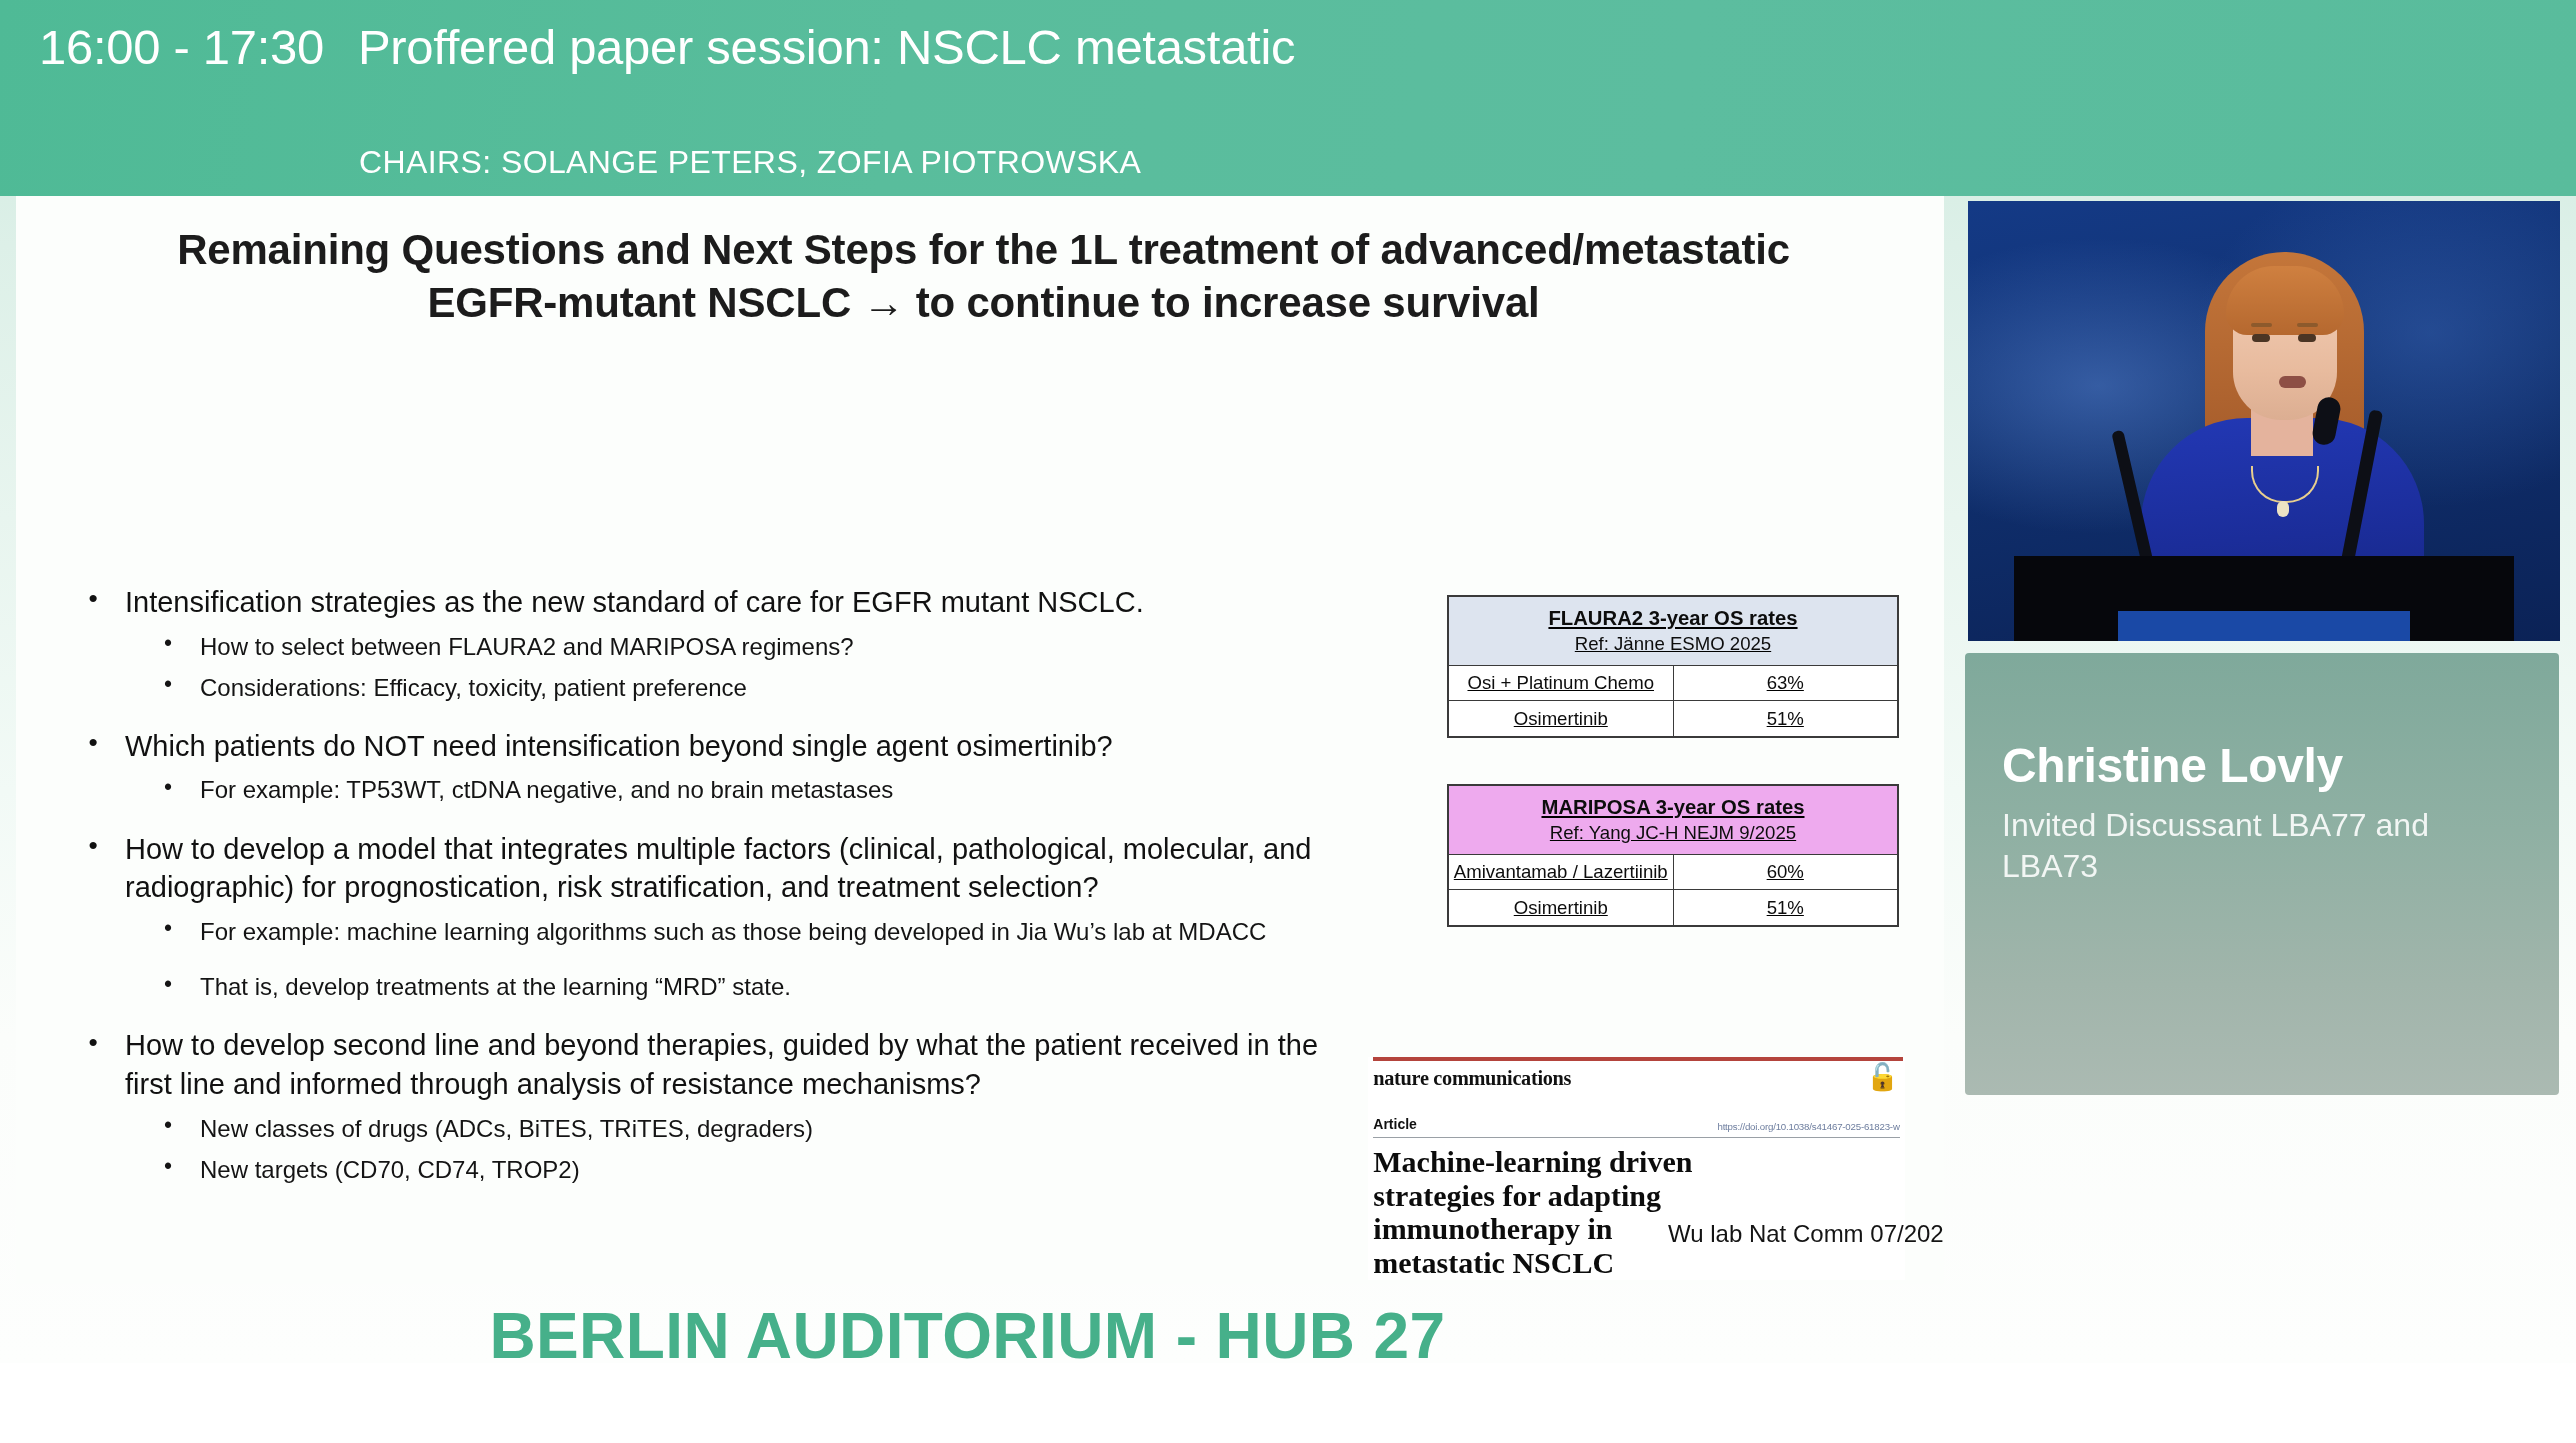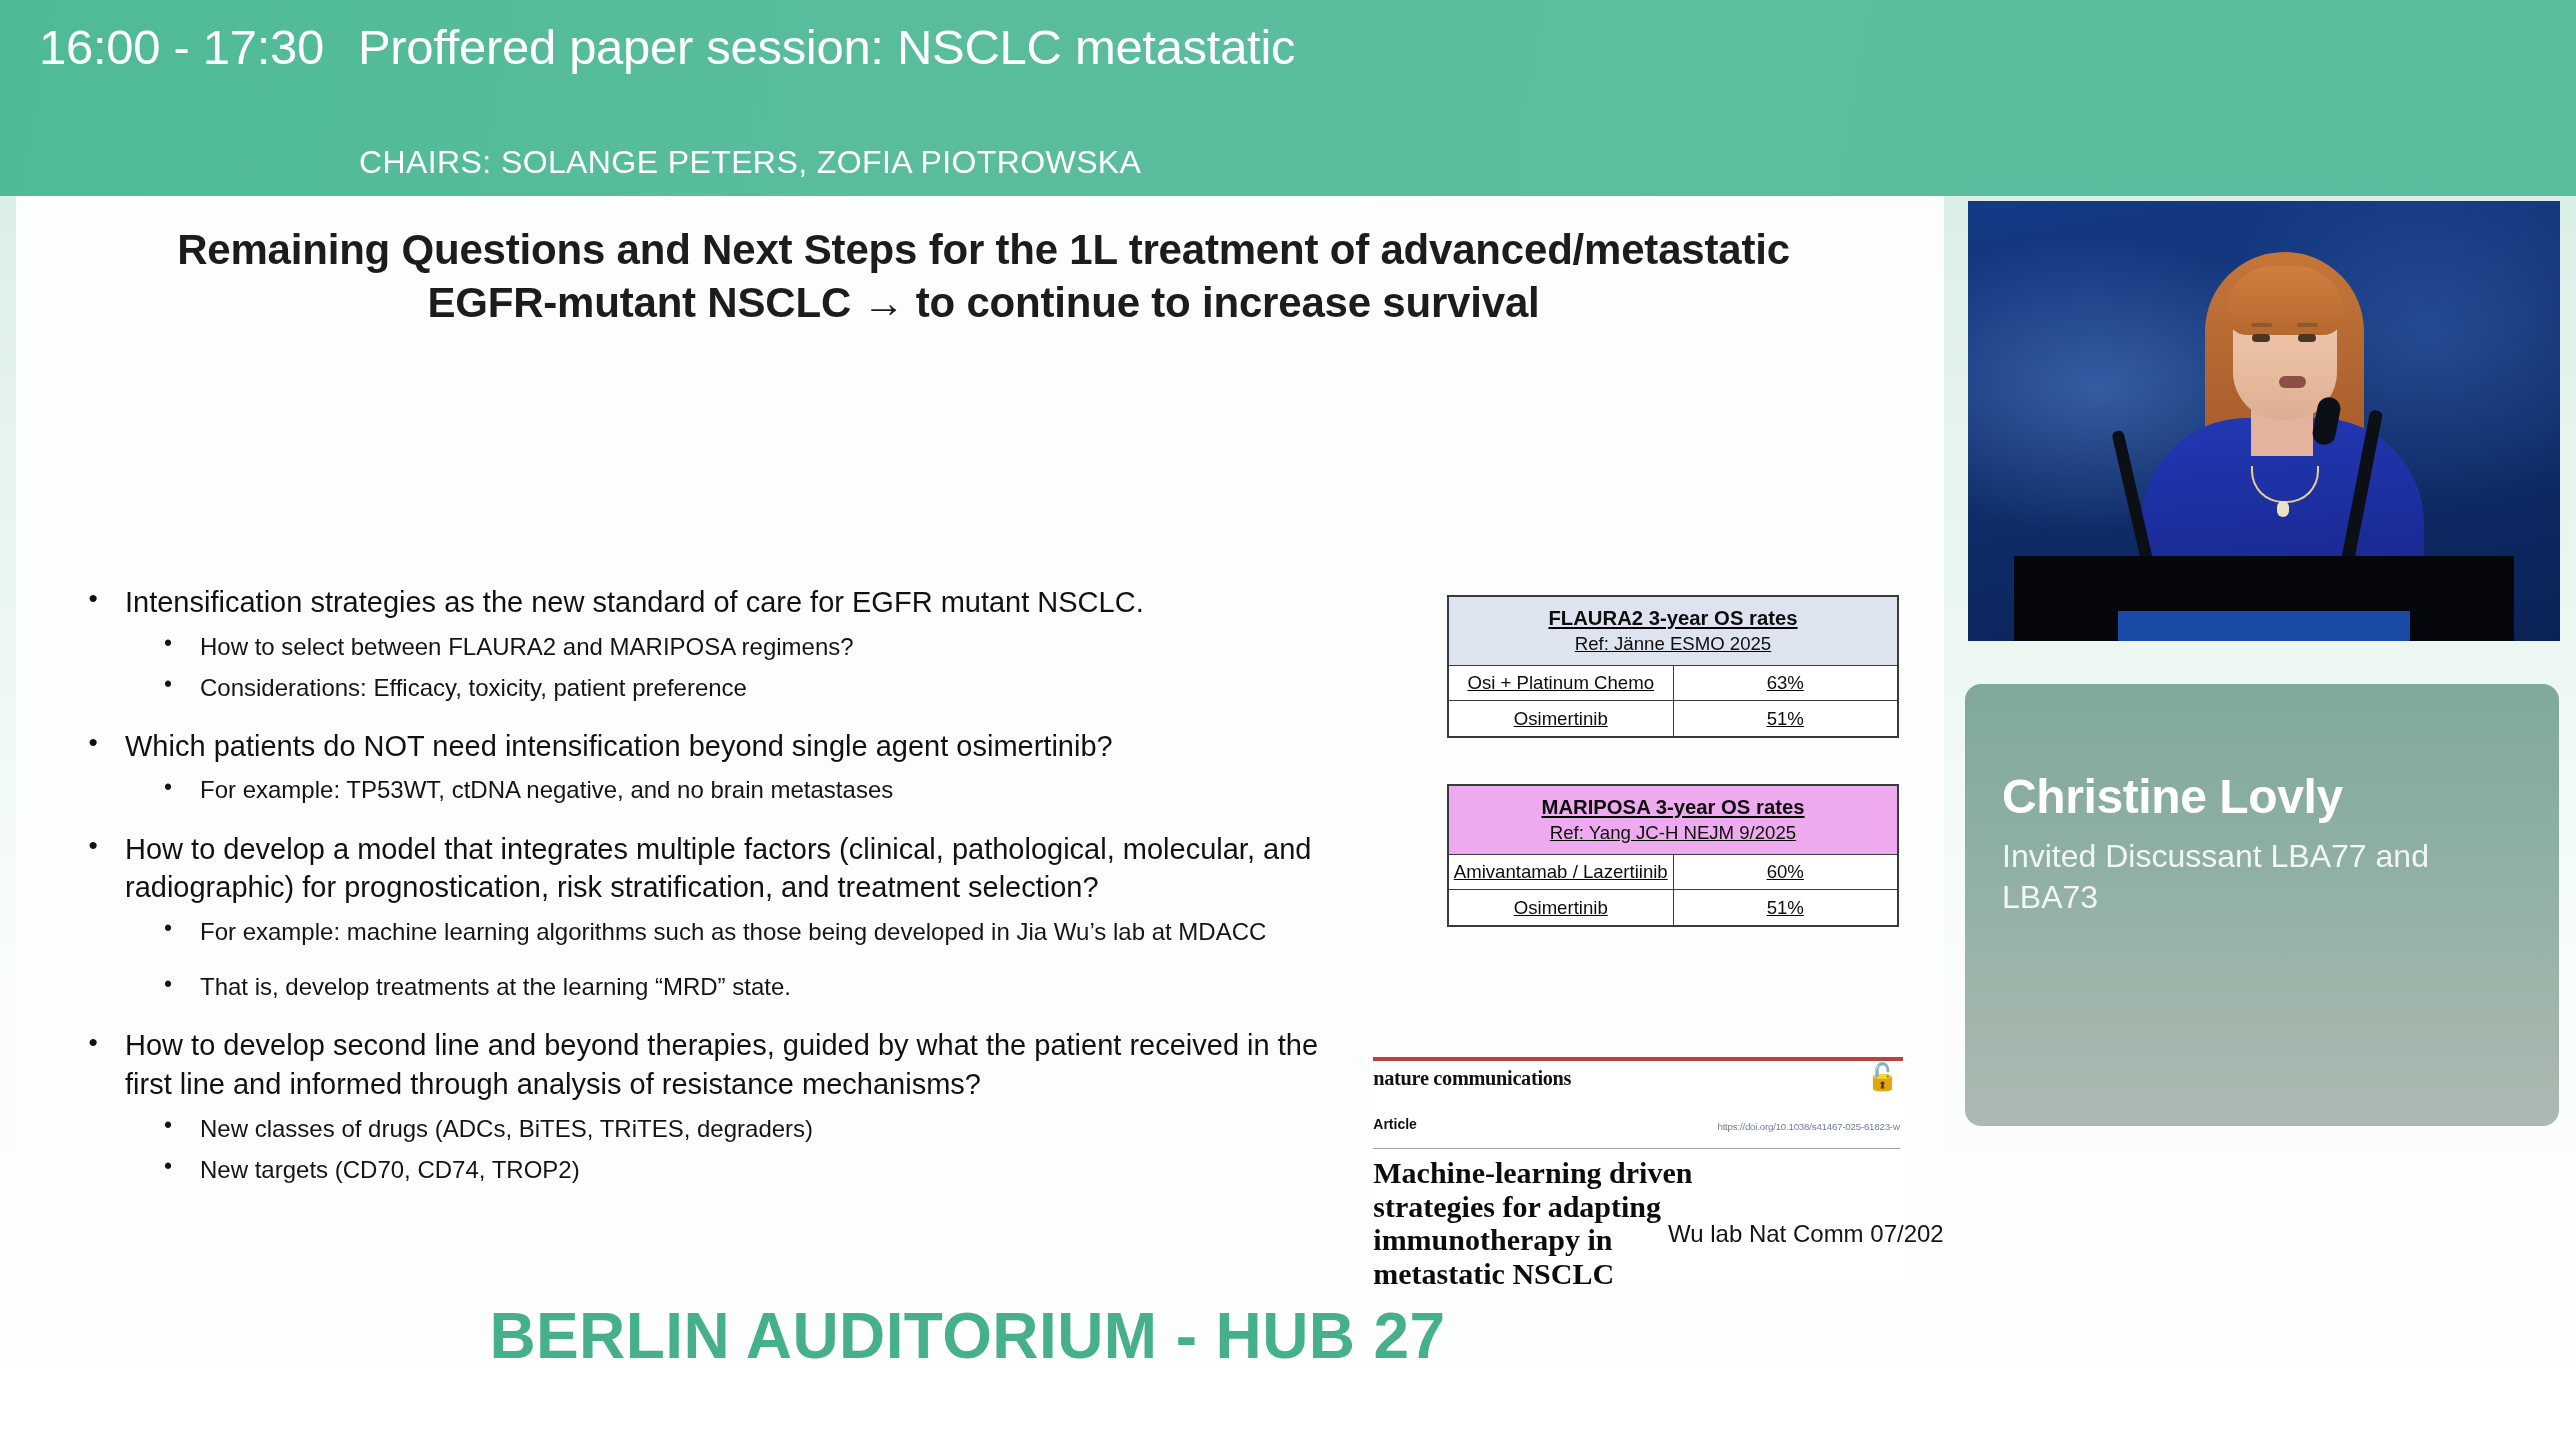--- a/index.html
+++ b/index.html
@@ -200,21 +200,21 @@
     color: #d79b3e;
     font-family: "Liberation Serif", serif;
     line-height: 1;
   }
   #nature-articlerow {
     display: flex;
     justify-content: space-between;
     align-items: flex-end;
     border-bottom: 1.8px solid #9aa0a6;
     margin: 26.5px 5.3px 0 5.3px;
-    padding-bottom: 16px;
+    padding-bottom: 5px;
   }
   #nature-article-label {
     font-size: 14px;
     font-weight: bold;
     color: #111111;
   }
   #nature-doi {
     font-size: 9.7px;
     color: #6d7d9e;
     letter-spacing: -0.2px;
@@ -340,24 +340,24 @@
     border: 2.7px solid #e8cf8e;
     border-top: none;
     border-radius: 0 0 32px 32px;
   }
   .vid-pendant { position:absolute; left: 309px; top: 300px; width: 12.4px; height: 16px; background:#ece2c4; border-radius: 6.2px; }
 
   
   #speaker-card {
     position: absolute;
     left: 1965px;
-    top: 684px;
+    top: 653px;
     width: 594px;
     height: 442px;
-    border-radius: 16px;
+    border-radius: 4px;
     background: linear-gradient(180deg, #7fa99b 0%, #8fb0a3 40%, #a1b5ab 75%, #abbab2 100%);
   }
   #speaker-name {
     position: absolute;
     left: 37px;
     top: 85px;
     color: #ffffff;
     font-size: 48px;
     font-weight: bold;
     letter-spacing: -0.4px;

